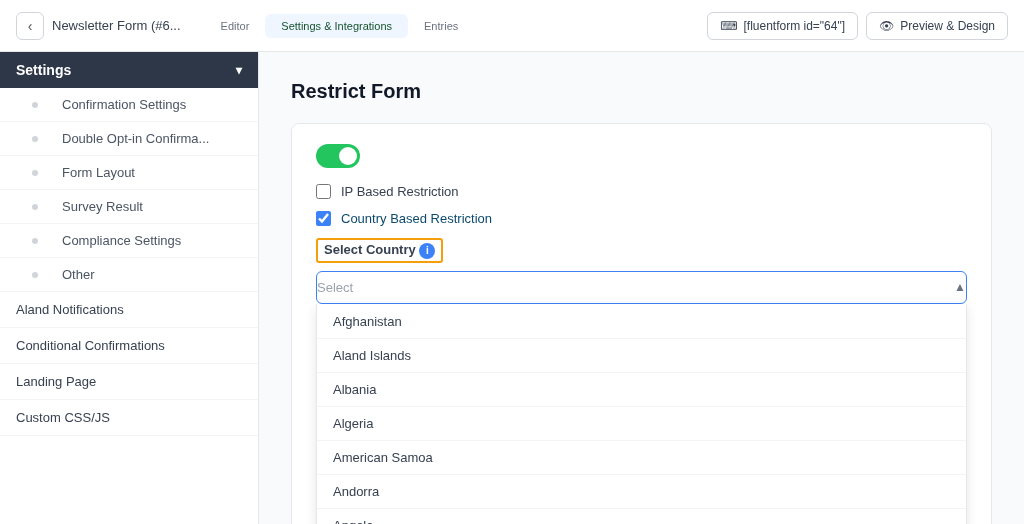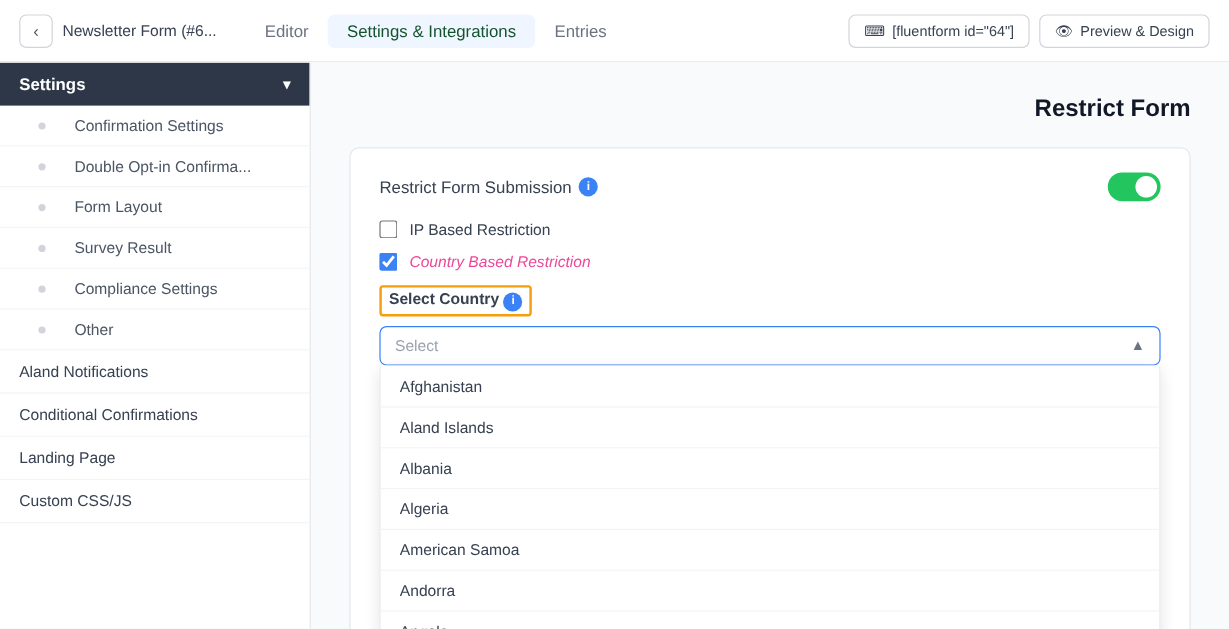--- a/index.html
+++ b/index.html
@@ -13,21 +13,21 @@
       background: #fff; border-bottom: 1px solid #e5e7eb; gap: 8px; flex-shrink: 0;
     }
     .back-btn {
       width: 28px; height: 28px; border: 1px solid #d1d5db; border-radius: 6px;
       background: #fff; cursor: pointer; display: flex; align-items: center; justify-content: center;
       color: #555; font-size: 14px;
     }
     .form-title { font-size: 13px; color: #374151; font-weight: 500; margin-right: 8px; }
     .nav-tabs { display: flex; gap: 0; margin-left: 8px; }
     .nav-tab {
-      padding: 6px 16px; font-size: 14px; color: #6b7280; cursor: pointer;
+      padding: 6px 16px; font-size: 11px; color: #6b7280; cursor: pointer;
       border-radius: 6px; font-weight: 500;
     }
     .nav-tab.active { background: #eff6ff; color: #14532d; }
     .nav-right { margin-left: auto; display: flex; gap: 8px; align-items: center; }
     .shortcode-btn {
       padding: 6px 12px; font-size: 12px; border: 1px solid #d1d5db; border-radius: 6px;
       background: #fff; color: #374151; cursor: pointer; display: flex; align-items: center; gap: 6px;
     }
     .preview-btn {
       padding: 6px 12px; font-size: 12px; border: 1px solid #d1d5db; border-radius: 6px;
@@ -55,21 +55,21 @@
     .sidebar-item.active .sidebar-item-dot { background: #3b82f6; }
 
     .sidebar-group-item {
       padding: 10px 16px; font-size: 13px; color: #374151; cursor: pointer;
       font-weight: 500; border-bottom: 1px solid #f3f4f6;
     }
 
     
     .content { flex: 1; overflow-y: auto; padding: 28px 32px; background: #f9fafb; }
 
-    .page-title { font-size: 20px; font-weight: 700; color: #111827; margin-bottom: 20px; text-align: right; }
+    .page-title { font-size: 20px; font-weight: 700; color: #111827; margin-bottom: 20px; }
 
     .section-card { background: #fff; border: 1px solid #e5e7eb; border-radius: 8px; padding: 20px 24px; }
 
     .form-row { display: flex; align-items: center; justify-content: space-between; margin-bottom: 16px; }
     .form-label { font-size: 14px; font-weight: 500; color: #374151; display: flex; align-items: center; gap: 6px; }
     .info-icon {
       width: 16px; height: 16px; border-radius: 50%; background: #3b82f6; color: #fff;
       font-size: 10px; display: inline-flex; align-items: center; justify-content: center; font-weight: 700;
     }
 
@@ -82,32 +82,32 @@
     }
     .toggle-slider:before {
       position: absolute; content: ""; height: 18px; width: 18px;
       left: 23px; bottom: 3px; background: white; border-radius: 50%; transition: .3s;
     }
 
     
     .checkbox-row { display: flex; align-items: center; gap: 10px; margin-bottom: 12px; }
     .checkbox-row input[type="checkbox"] { width: 15px; height: 15px; cursor: pointer; accent-color: #3b82f6; }
     .checkbox-label { font-size: 13px; color: #374151; }
-    .checkbox-label.blue { color: #ec4899; font-weight: 500; font-style: italic; }
+    .checkbox-label.blue { color: #0c4a6e; font-weight: 500; }
 
     
     .select-country-label {
       font-size: 13px; font-weight: 600; color: #374151; margin-bottom: 8px;
       border: 2px solid #f59e0b; display: inline-block; padding: 2px 6px; border-radius: 3px;
     }
 
     
     .select-container { position: relative; margin-bottom: 0; }
     .select-input {
-      width: 100%; padding: 8px 12px; border: 1.5px solid #3b82f6; border-radius: 6px;
+      width: 100%; padding: 8px 0; border: 1.5px solid #3b82f6; border-radius: 6px;
       font-size: 13px; color: #9ca3af; background: #fff; cursor: pointer;
       display: flex; align-items: center; justify-content: space-between;
     }
     .select-input .chevron-up { color: #6b7280; font-size: 12px; }
 
     
     .dropdown-list {
       background: #fff; border: 1px solid #e5e7eb; border-top: none;
       border-radius: 0 0 6px 6px; box-shadow: 0 4px 12px rgba(0,0,0,0.1);
     }
@@ -180,24 +180,20 @@
       <div class="sidebar-group-item">Landing Page</div>
       <div class="sidebar-group-item">Custom CSS/JS</div>
     </aside>
 
     <main class="content">
       <h1 class="page-title">Restrict Form</h1>
 
       <div class="section-card">
         
         <div class="form-row">
-          <div class="form-label">
-            <span>Restrict Form Submission</span>
-            <span class="info-icon">i</span>
-          </div>
           <label class="toggle">
             <input type="checkbox" checked="" style="">
             <span class="toggle-slider"></span>
           </label>
         </div>
 
         
         <div class="checkbox-row">
           <input type="checkbox" style="">
           <span class="checkbox-label">IP Based Restriction</span>

